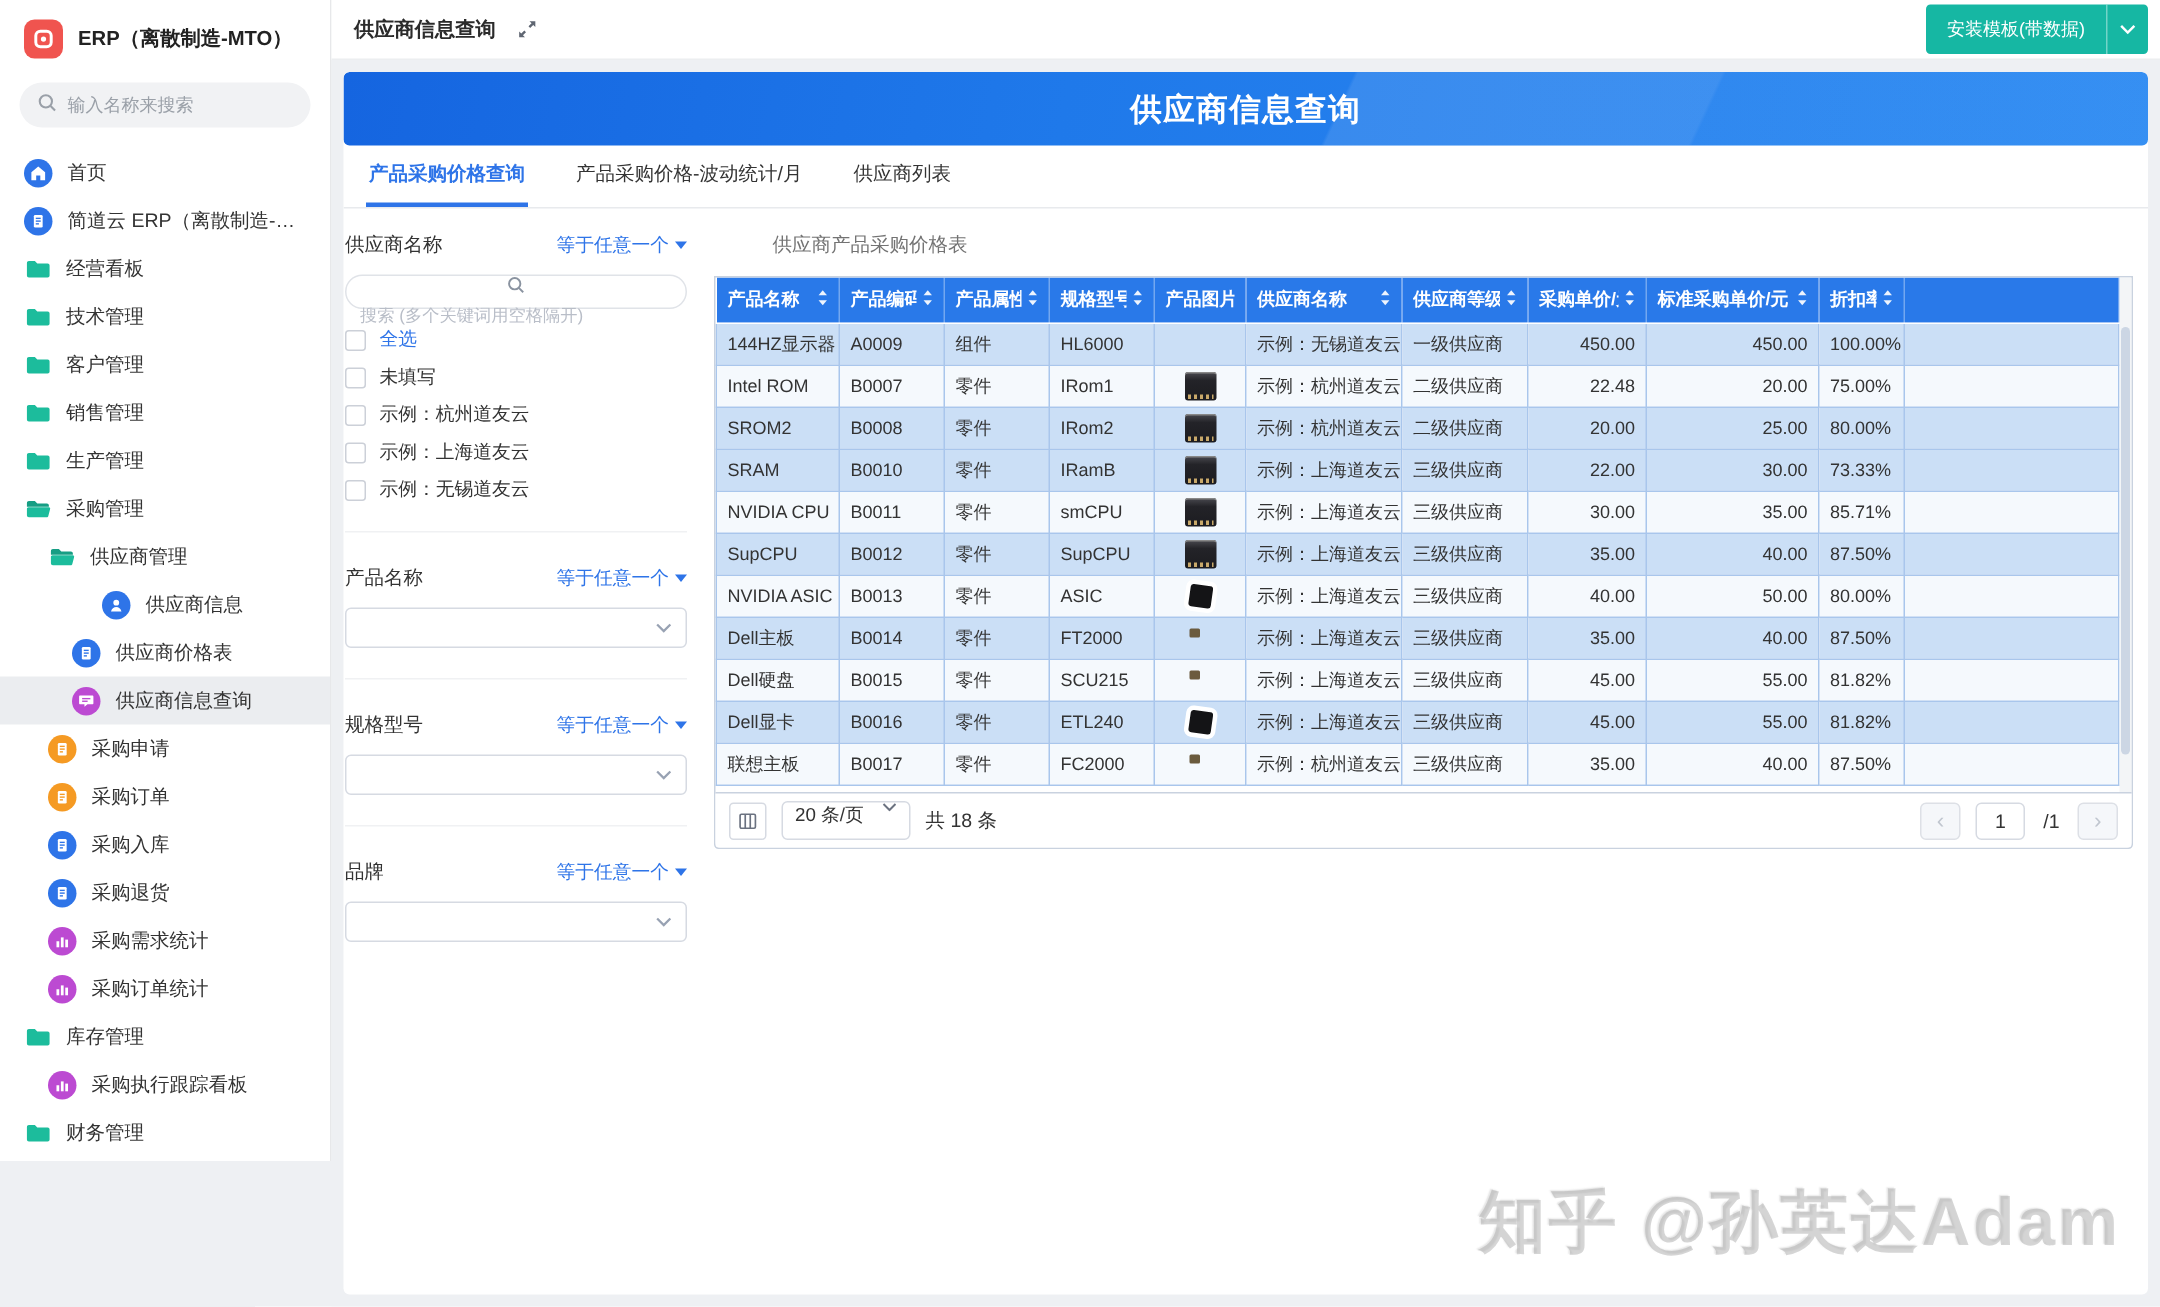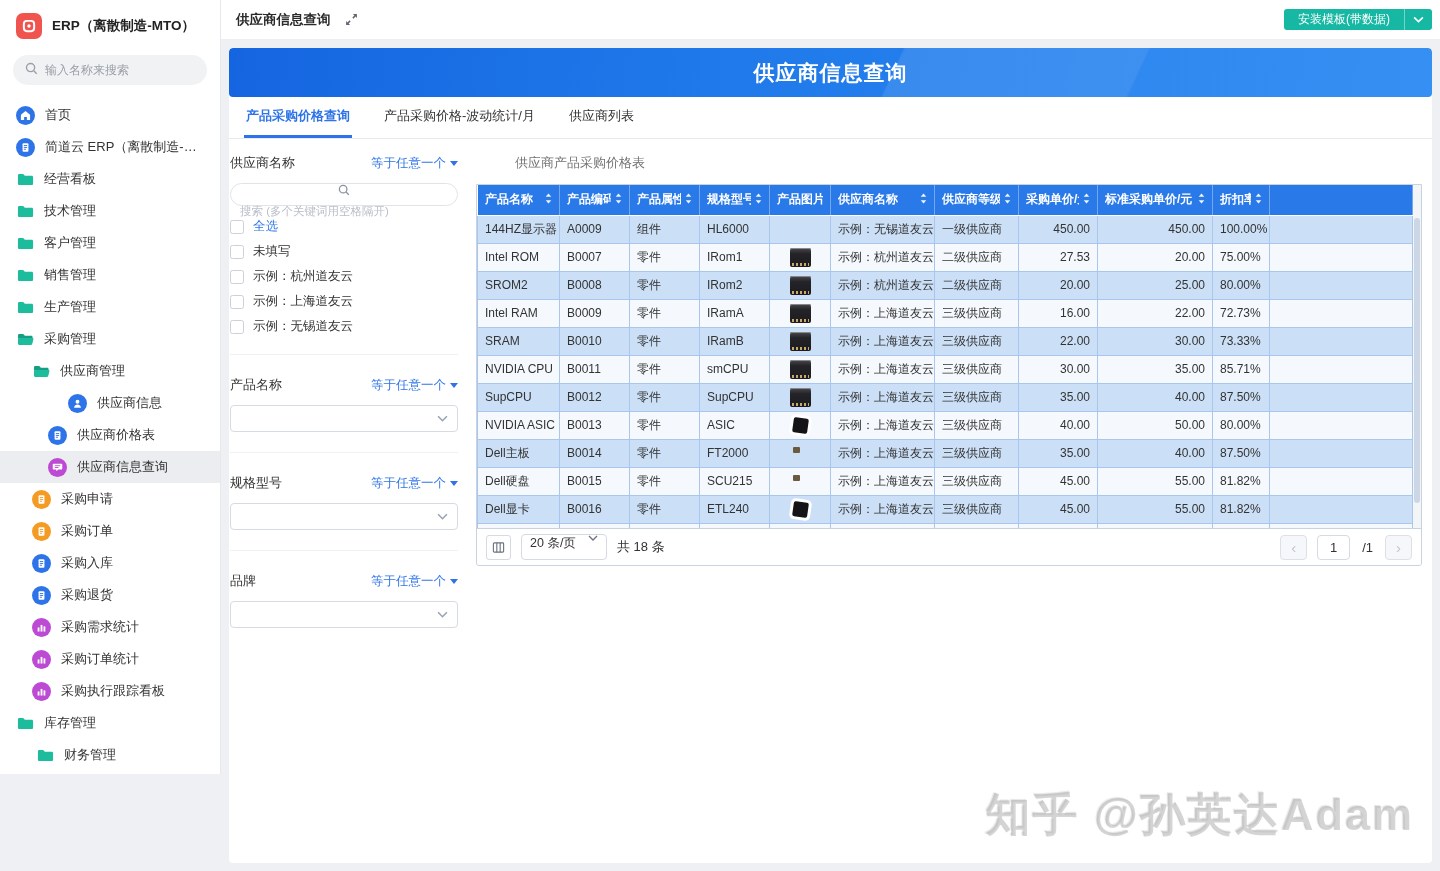--- a/index.html
+++ b/index.html
@@ -21,21 +21,21 @@
   .menu-item.active{background:#ebedf0;}
   .menu-label{font-size:13px;color:#333;overflow:hidden;text-overflow:ellipsis;max-width:160px;}
   .cicon{width:19px;height:19px;border-radius:50%;display:flex;align-items:center;justify-content:center;flex:none;}
   .ficon{width:18px;height:16px;display:flex;align-items:center;justify-content:center;flex:none;}
   
   .main{position:absolute;left:221px;top:0;right:0;bottom:0;display:flex;flex-direction:column;}
   .topbar{height:40px;background:#fff;border-bottom:1px solid #eceef0;display:flex;align-items:center;padding:0 8px 0 15px;flex:none;}
   .topbar-title{font-size:13.5px;font-weight:bold;color:#2b2b2b;}
   .fs-icon{margin-left:14px;display:flex;align-items:center;cursor:pointer;}
   .topbar-spacer{flex:1;}
-  .btn-green{display:flex;align-items:stretch;height:21px;background:#16B7A3;border-radius:3px;overflow:hidden;cursor:pointer;}
+  .btn-green{display:flex;align-items:stretch;height:33px;background:#16B7A3;border-radius:3px;overflow:hidden;cursor:pointer;}
   .btn-green-main{color:#fff;font-size:12px;display:flex;align-items:center;padding:0 14px;}
   .btn-green-caret{width:28px;border-left:1px solid rgba(255,255,255,.4);display:flex;align-items:center;justify-content:center;}
   .content{flex:1;background:#eef0f3;padding:8px;overflow:hidden;}
   .card{background:#fff;border-radius:4px;height:100%;overflow:hidden;}
   .banner{height:49px;border-radius:4px;display:flex;align-items:center;justify-content:center;
     background:linear-gradient(100deg,#1565E0 0%,#1f79ea 40%,#2E8BF2 100%);position:relative;overflow:hidden;}
   .banner:before{content:"";position:absolute;inset:0;background:linear-gradient(115deg,transparent 55%,rgba(255,255,255,.10) 55.2%,rgba(255,255,255,.10) 75%,rgba(255,255,255,.04) 75.2%);}
   .banner-title{color:#fff;font-size:21px;font-weight:bold;letter-spacing:1px;position:relative;}
   .tabs{display:flex;gap:30px;padding:0 15px;border-bottom:1px solid #e8eaed;margin-top:7px;height:35px;align-items:flex-end;}
   .tab{font-size:13px;color:#333;padding:0 2px 10px;cursor:pointer;border-bottom:3px solid transparent;}
@@ -281,39 +281,39 @@
       <div class="menu-item" style="padding-left: 32px;">
         <span class="cicon" style="background: rgb(188, 74, 210); color: rgb(188, 74, 210);">
           <svg width="11" height="11" viewBox="0 0 12 12">
             <rect x="1.8" y="6" width="2" height="4.4" fill="#fff"></rect>
             <rect x="5" y="3.2" width="2" height="7.2" fill="#fff"></rect>
             <rect x="8.2" y="4.8" width="2" height="5.6" fill="#fff"></rect>
           </svg>
         </span>
         <span class="menu-label">采购订单统计</span>
       </div>
+      <div class="menu-item" style="padding-left: 16px;">
+        <span class="ficon">
+          <svg width="17" height="15" viewBox="0 0 18 15">
+            <path d="M1 3.1c0-.8.6-1.4 1.4-1.4h4.2l1.7 1.7h7.3c.8 0 1.4.6 1.4 1.4v7.1c0 .8-.6 1.4-1.4 1.4H2.4c-.8 0-1.4-.6-1.4-1.4z" fill="#1CBC9C"></path>
+          </svg>
+        </span>
+        <span class="menu-label">库存管理</span>
+      </div>
       <div class="menu-item" style="padding-left: 32px;">
         <span class="cicon" style="background: rgb(188, 74, 210); color: rgb(188, 74, 210);">
           <svg width="11" height="11" viewBox="0 0 12 12">
             <rect x="1.8" y="6" width="2" height="4.4" fill="#fff"></rect>
             <rect x="5" y="3.2" width="2" height="7.2" fill="#fff"></rect>
             <rect x="8.2" y="4.8" width="2" height="5.6" fill="#fff"></rect>
           </svg>
         </span>
         <span class="menu-label">采购执行跟踪看板</span>
       </div>
       <div class="menu-item" style="padding-left: 16px;">
-        <span class="ficon">
-          <svg width="17" height="15" viewBox="0 0 18 15">
-            <path d="M1 3.1c0-.8.6-1.4 1.4-1.4h4.2l1.7 1.7h7.3c.8 0 1.4.6 1.4 1.4v7.1c0 .8-.6 1.4-1.4 1.4H2.4c-.8 0-1.4-.6-1.4-1.4z" fill="#1CBC9C"></path>
-          </svg>
-        </span>
-        <span class="menu-label">库存管理</span>
-      </div>
-      <div class="menu-item" style="padding-left: 16px; margin-left: 20px;">
         <span class="ficon">
           <svg width="17" height="15" viewBox="0 0 18 15">
             <path d="M1 3.1c0-.8.6-1.4 1.4-1.4h4.2l1.7 1.7h7.3c.8 0 1.4.6 1.4 1.4v7.1c0 .8-.6 1.4-1.4 1.4H2.4c-.8 0-1.4-.6-1.4-1.4z" fill="#1CBC9C"></path>
           </svg>
         </span>
         <span class="menu-label">财务管理</span>
       </div>
     </div>
 </div>
 
@@ -567,49 +567,36 @@
                         <td></td>
                       </tr>
                       <tr class="even">
                         <td>Intel ROM</td>
                         <td>B0007</td>
                         <td>零件</td>
                         <td>IRom1</td>
                         <td class="c"><span class="thumb thumb-chip"></span></td>
                         <td>示例：杭州道友云</td>
                         <td>二级供应商</td>
-                        <td class="num">27.53</td>
+                        <td class="num">22.48</td>
                         <td class="num">20.00</td>
                         <td>75.00%</td>
                         <td></td>
                       </tr>
                       <tr class="odd">
                         <td>SROM2</td>
                         <td>B0008</td>
                         <td>零件</td>
                         <td>IRom2</td>
                         <td class="c"><span class="thumb thumb-chip"></span></td>
                         <td>示例：杭州道友云</td>
                         <td>二级供应商</td>
                         <td class="num">20.00</td>
                         <td class="num">25.00</td>
                         <td>80.00%</td>
-                        <td></td>
-                      </tr>
-                      <tr class="even">
-                        <td>Intel RAM</td>
-                        <td>B0009</td>
-                        <td>零件</td>
-                        <td>IRamA</td>
-                        <td class="c"><span class="thumb thumb-chip"></span></td>
-                        <td>示例：上海道友云</td>
-                        <td>三级供应商</td>
-                        <td class="num">16.00</td>
-                        <td class="num">22.00</td>
-                        <td>72.73%</td>
                         <td></td>
                       </tr>
                       <tr class="odd">
                         <td>SRAM</td>
                         <td>B0010</td>
                         <td>零件</td>
                         <td>IRamB</td>
                         <td class="c"><span class="thumb thumb-chip"></span></td>
                         <td>示例：上海道友云</td>
                         <td>三级供应商</td>

